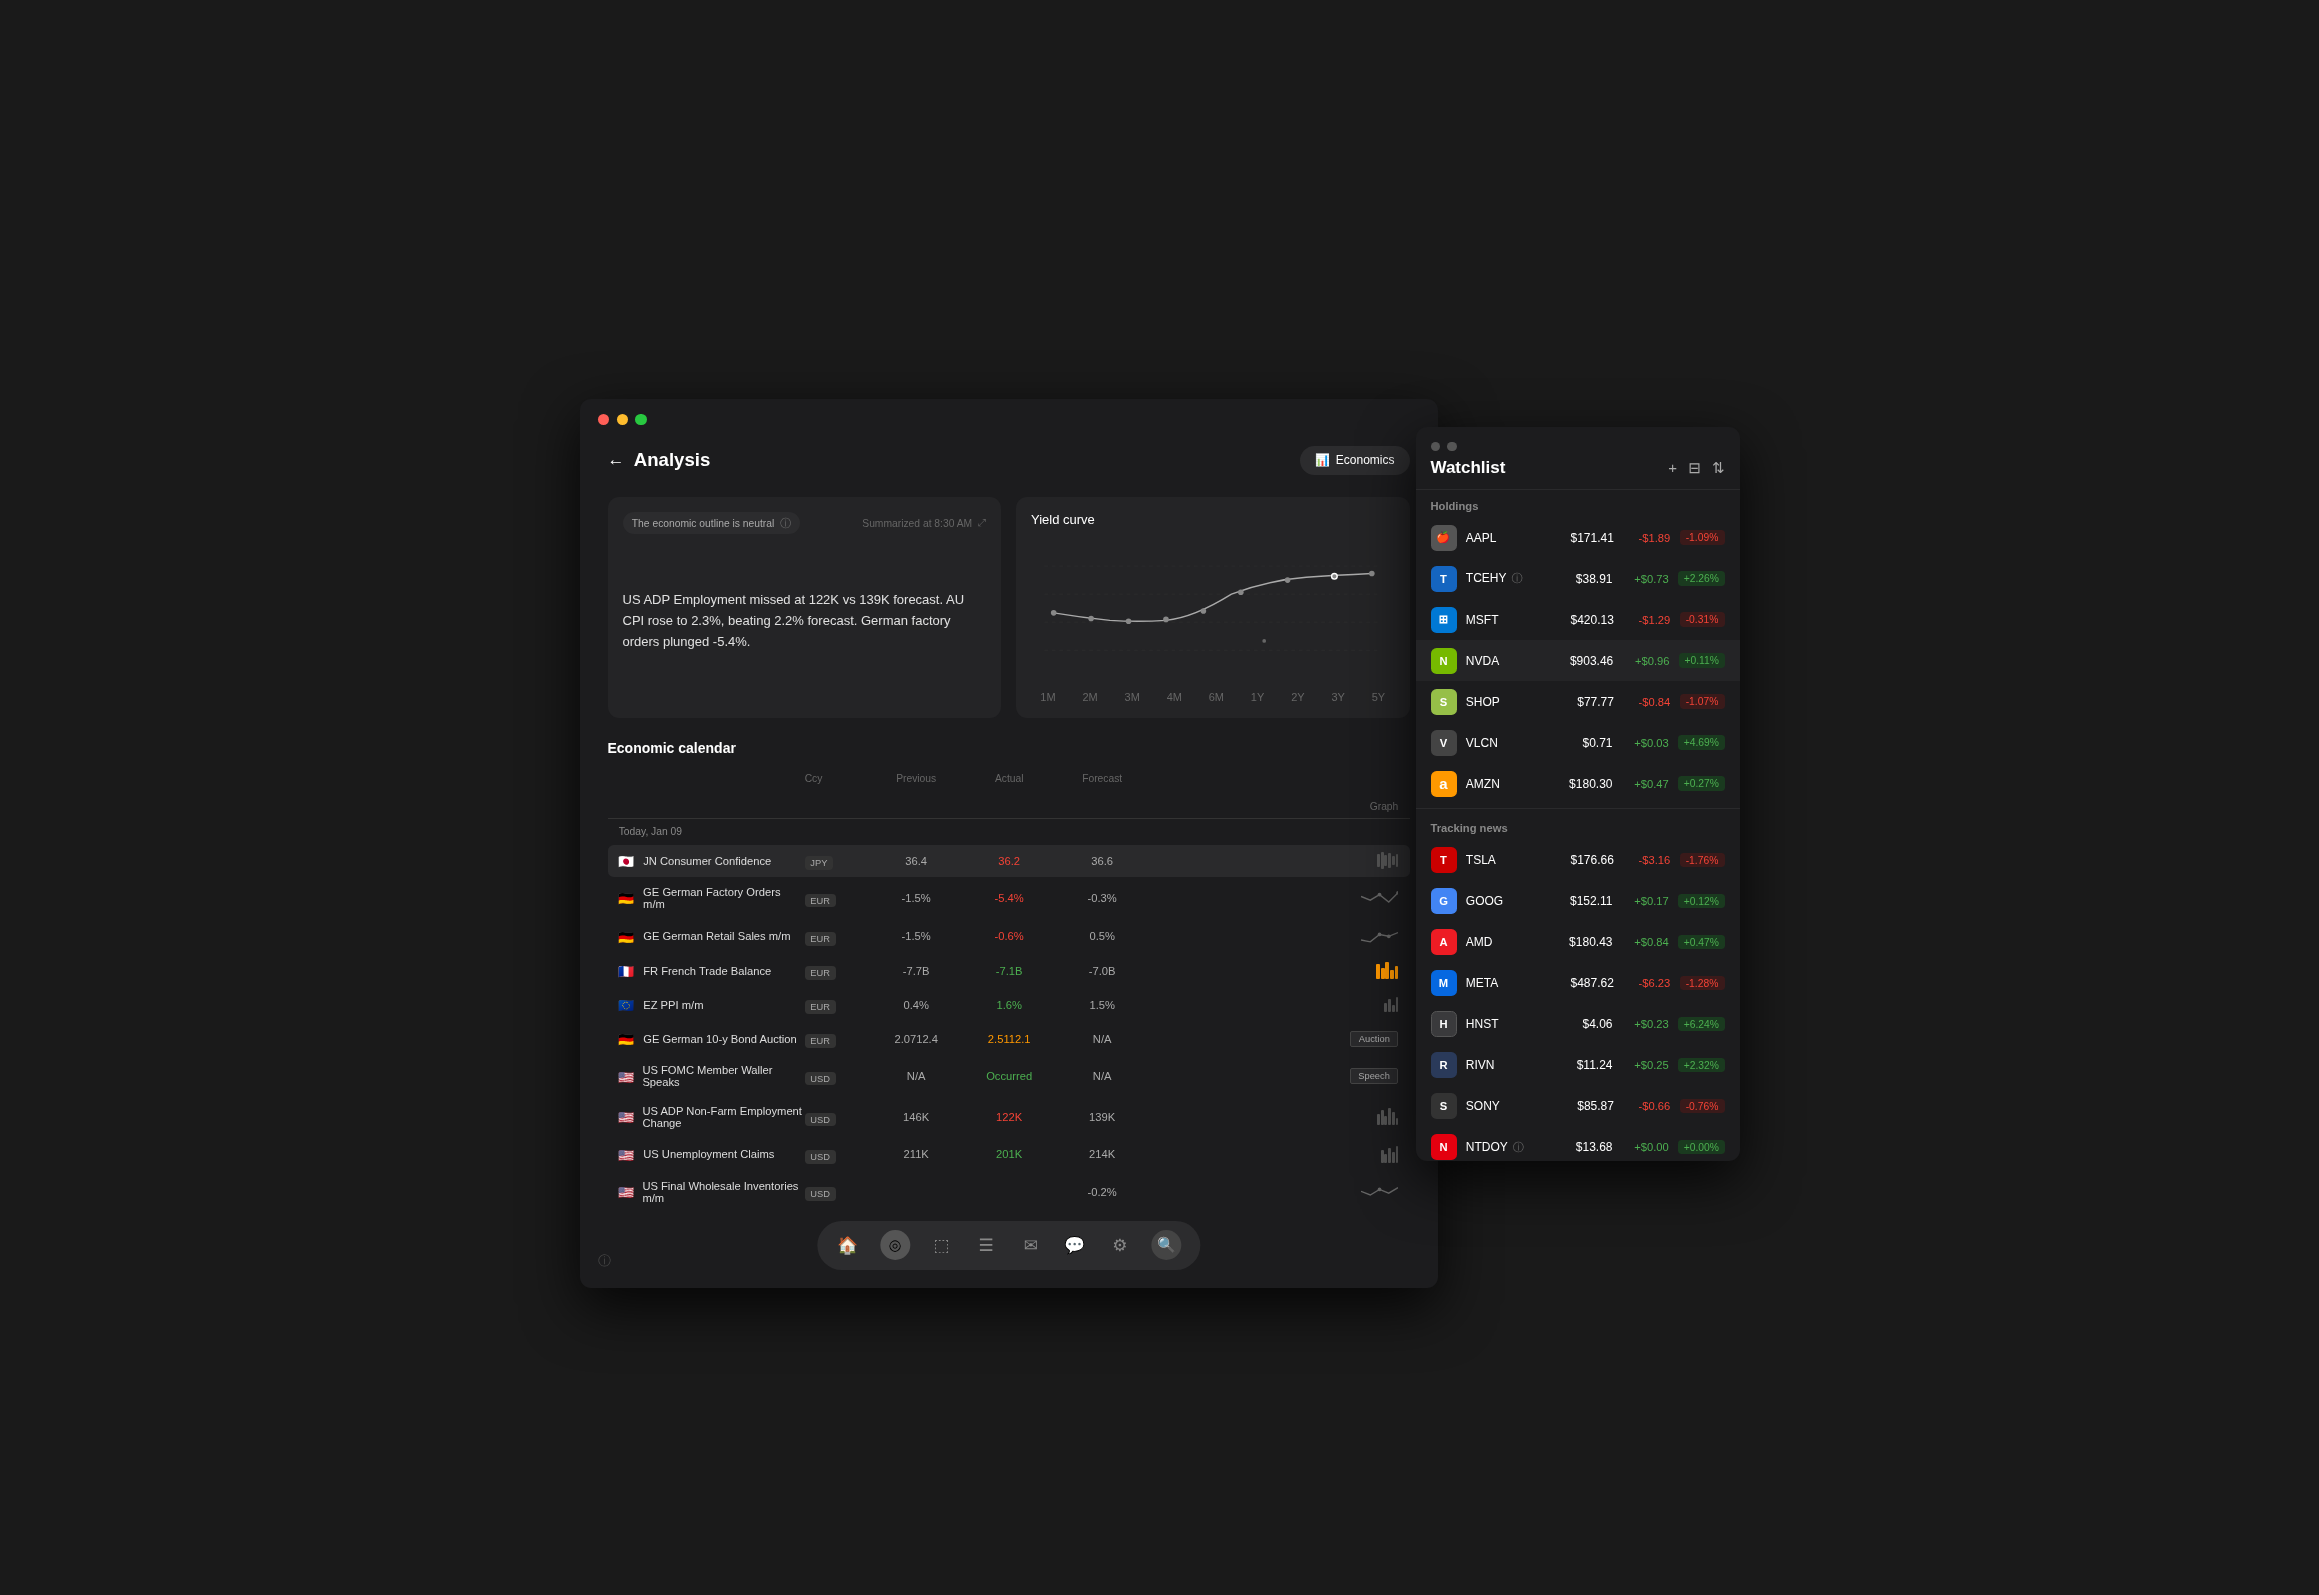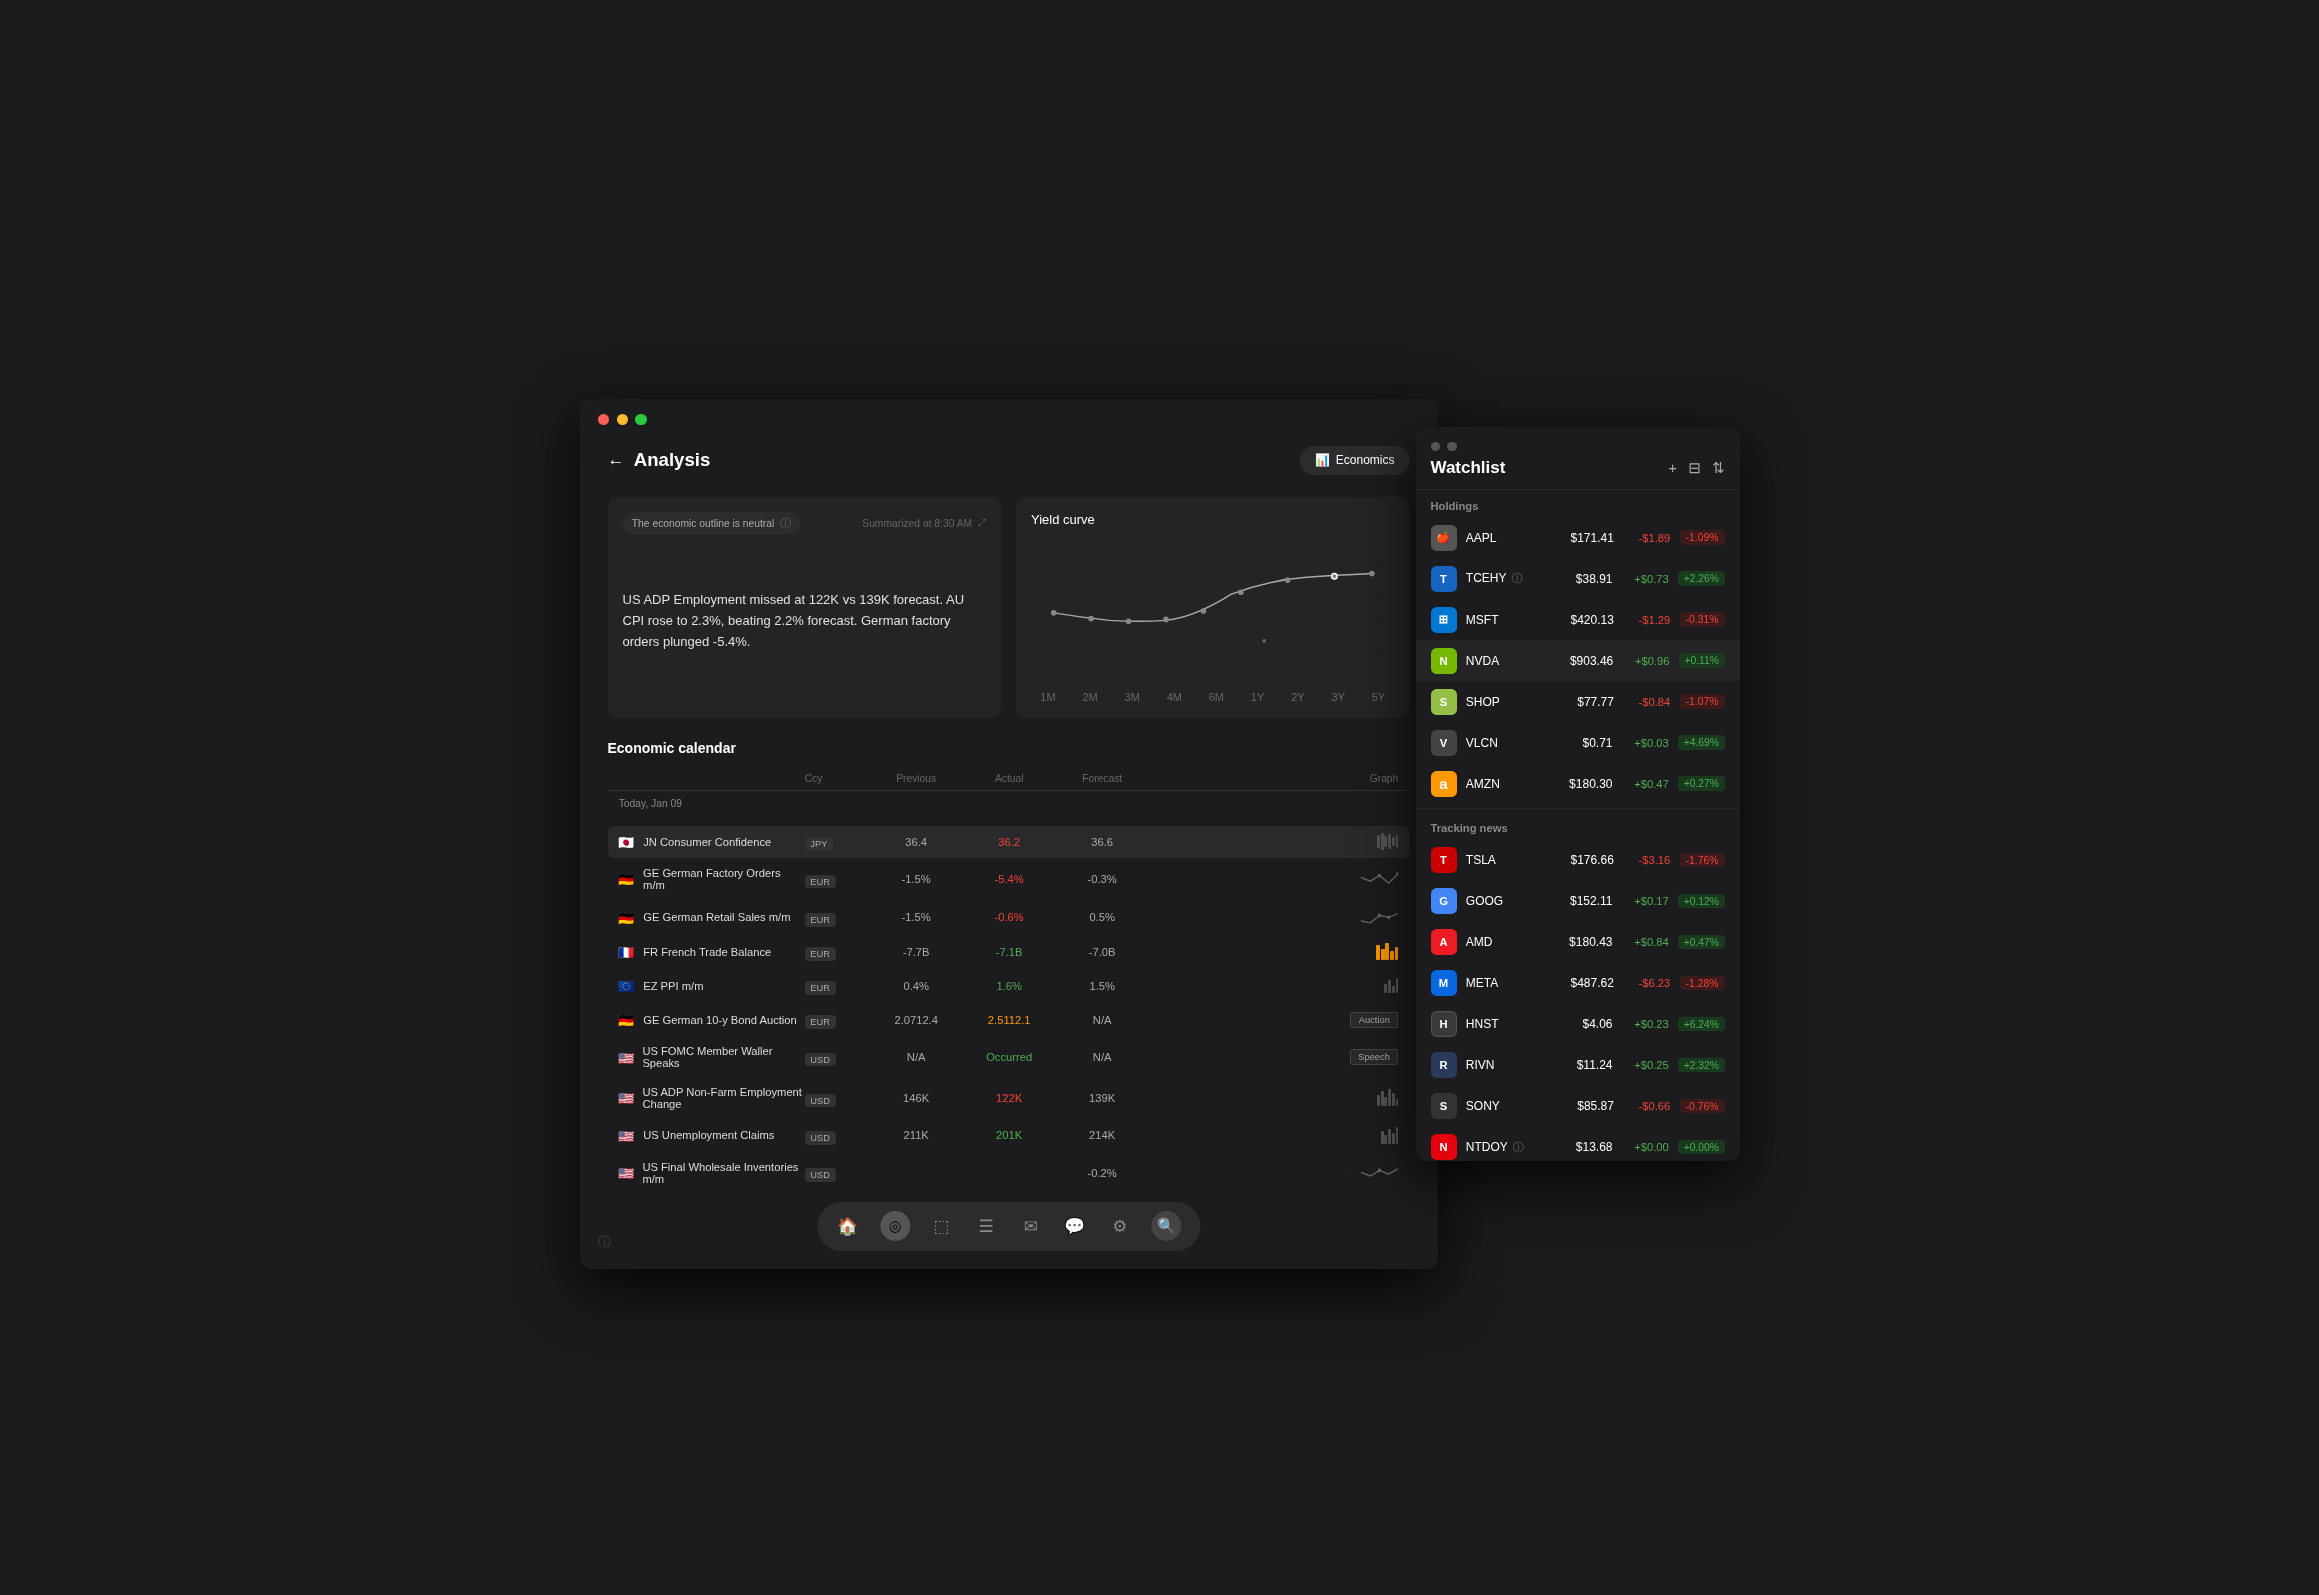--- a/index.html
+++ b/index.html
@@ -185,21 +185,21 @@
       color: #666;
       font-size: 10.3px;
       border-bottom: 0.9px solid #333;
       margin-bottom: 3.7px;
     }
 
     .date-label {
       color: #888;
       font-size: 10.3px;
       padding: 3.7px 11.2px;
-      margin-bottom: 13px;
+      margin-bottom: 4px;
     }
 
     .calendar-row {
       display: grid;
       grid-template-columns: 186px 65px 93px 93px 93px 1fr;
       padding: 7.5px 11.2px;
       align-items: center;
       border-radius: 5.6px;
       margin-bottom: 1.9px;
     }
@@ -515,21 +515,21 @@
 
       <div class="calendar-section">
         <div class="section-title">Economic calendar</div>
 
         <div class="calendar-header">
           <span></span>
           <span>Ccy</span>
           <span style="text-align:center;">Previous</span>
           <span style="text-align:center;">Actual</span>
           <span style="text-align:center;">Forecast</span>
-          <span style="text-align:right;">Graph</span>
+          <span style="text-align:right;margin-top:28px;">Graph</span>
         </div>
 
         <div class="date-label">Today, Jan 09</div>
 
         <div class="calendar-row highlighted">
           <div class="event-name">
             <span class="flag">🇯🇵</span>
             <span>JN Consumer Confidence</span>
           </div>
           <div><span class="ccy-badge">JPY</span></div>

